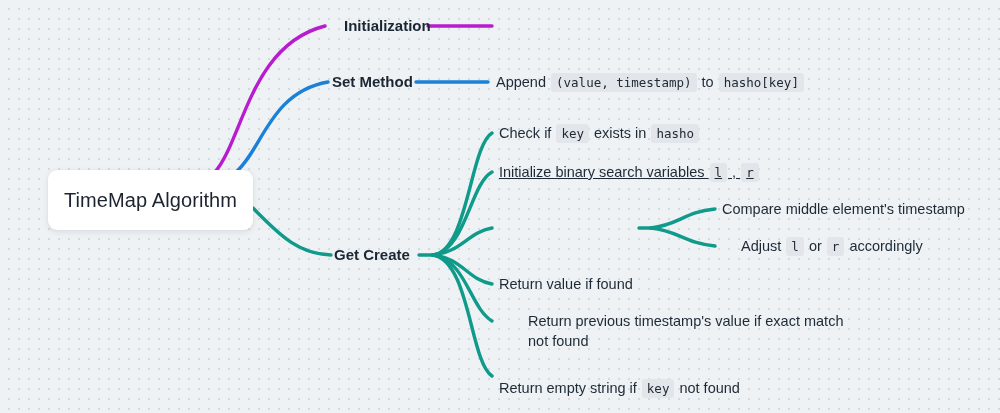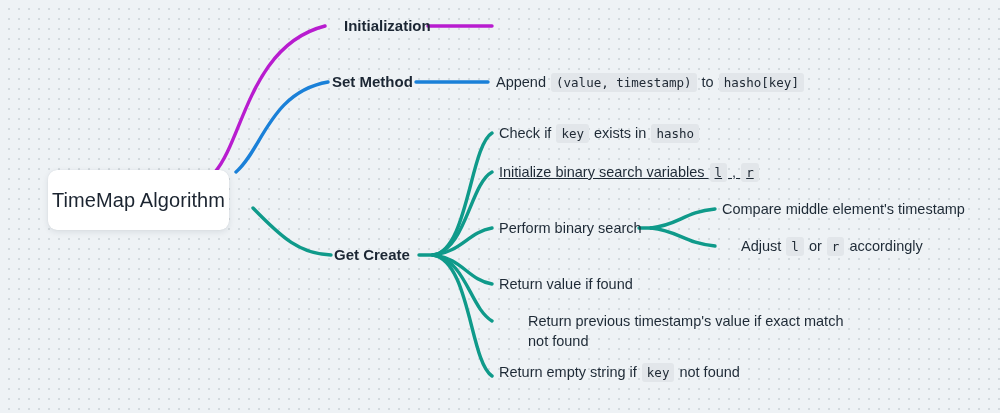--- a/index.html
+++ b/index.html
@@ -30,21 +30,21 @@
     width: 1000px;
     height: 413px;
     pointer-events: none;
   }
 
   
   .root-card {
     position: absolute;
     left: 48px;
     top: 170px;
-    width: 181px;
+    width: 205px;
     height: 60px;
     background: #ffffff;
     border-radius: 9px;
     box-shadow: 0 2px 6px rgba(25,40,60,0.10), 0 0 1px rgba(25,40,60,0.12);
     display: flex;
     align-items: center;
     justify-content: center;
   }
   .root-label {
     font-size: 20px;
@@ -126,25 +126,24 @@
 
   <div class="branch-label" style="left:334px; top:246px;">Get Create</div>
 
 
   <div class="leaf" style="left:496px; top:72px;">Append <code class="tok">(value, timestamp)</code> to <code class="tok">hasho[key]</code></div>
 
   <div class="leaf" style="left:499px; top:123px;">Check if <code class="tok">key</code> exists in <code class="tok">hasho</code></div>
 
   <div class="leaf" style="left:499px; top:162px;text-decoration:underline;">Initialize binary search variables <code class="tok">l</code> , <code class="tok">r</code></div>
 
-  <div class="leaf" style="left:499px; top:218px;">Perform binary search</div>
 
   <div class="leaf" style="left:722px; top:199px;">Compare middle element's timestamp</div>
 
   <div class="leaf" style="left:722px; top:236px;margin-left:19px;">Adjust <code class="tok">l</code> or <code class="tok">r</code> accordingly</div>
 
   <div class="leaf" style="left:499px; top:274px;">Return value if found</div>
 
   <div class="leaf wrap" style="left:499px; top:311px;margin-left:29px;">Return previous timestamp's value if exact match not found</div>
 
-  <div class="leaf" style="left:499px; top:362px;">Return empty string if <code class="tok">key</code> not found</div>
+  <div class="leaf" style="left:499px; top:378px;">Return empty string if <code class="tok">key</code> not found</div>
 
 </div>
 
 </body></html>

